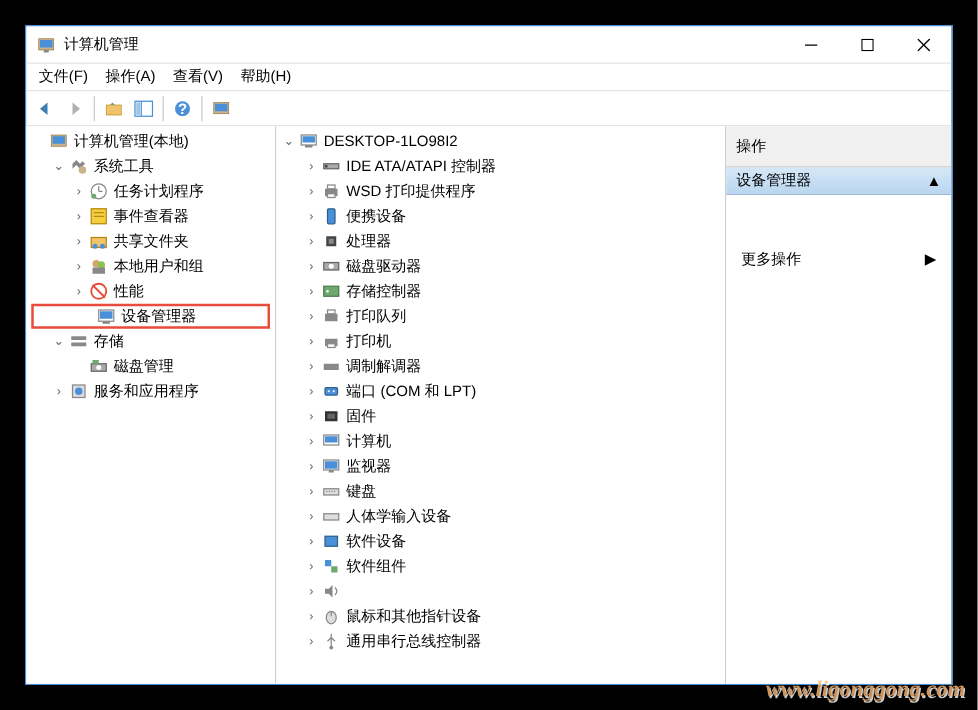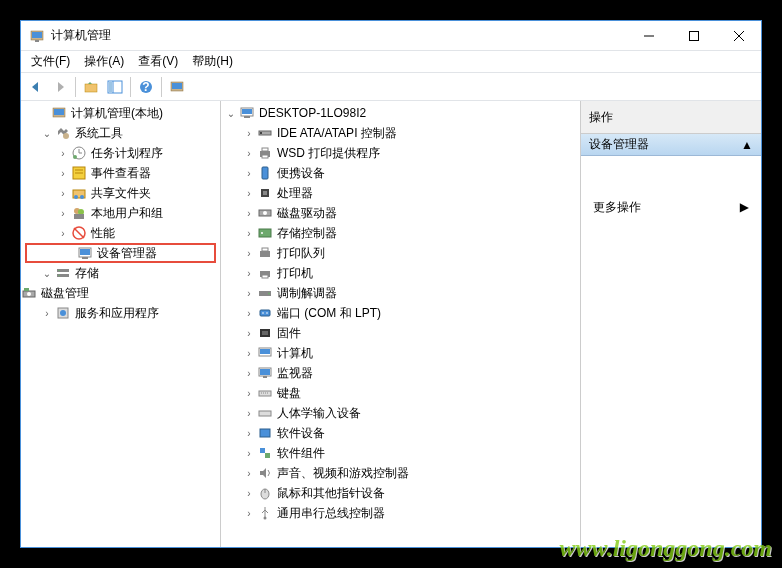--- a/index.html
+++ b/index.html
@@ -20,21 +20,21 @@
     .mid-panel { flex: 1; border-right: 1px solid #ccc; overflow: auto; padding: 2px 0; background: #fff; }
     .right-panel { width: 180px; background: #fff; display: flex; flex-direction: column; }
     .tree-node { display: flex; align-items: center; height: 20px; cursor: pointer; white-space: nowrap; }
     .tree-toggle { width: 16px; height: 16px; display: flex; align-items: center; justify-content: center; font-size: 10px; color: #666; }
     .tree-icon { width: 16px; height: 16px; margin-right: 4px; display: flex; align-items: center; justify-content: center; }
     .tree-label { font-size: 12px; color: #000; }
     .highlighted { border: 2px solid #e74c3c; }
     .action-header { height: 22px; background: #f0f0f0; border-bottom: 1px solid #ccc; display: flex; align-items: center; padding: 16px 8px; font-size: 12px; }
     .action-selected { height: 22px; background: linear-gradient(to bottom, #d6e8f7, #b9d6f0); border-bottom: 1px solid #9cb8d6; display: flex; align-items: center; justify-content: space-between; padding: 0 8px; font-size: 12px; }
     .action-item { height: 22px; display: flex; align-items: center; justify-content: space-between; padding: 0 12px; cursor: pointer; font-size: 12px; margin-top: 40px; }
-    .watermark { position: fixed; bottom: 6px; right: 10px; color: #84cc16; font-size: 24px; font-style: italic; font-weight: bold; opacity: 0.8; font-family: serif; text-shadow: 1px 1px 0 #fff; }
+    .watermark { position: fixed; bottom: 6px; right: 10px; color: #fdba74; font-size: 18px; font-style: italic; font-weight: bold; opacity: 0.8; font-family: serif; text-shadow: 1px 1px 0 #fff; }
     svg { display: block; }
   </style>
 </head>
 <body>
 
 <div class="window">
 
   <div class="titlebar">
     <span class="titlebar-icon">
       <svg width="16" height="16" viewBox="0 0 16 16">
@@ -108,21 +108,21 @@
         <svg width="16" height="16">
           <rect x="2" y="3" width="12" height="9" fill="#c9b28c" stroke="#8a6d3b" stroke-width="0.5"></rect>
           <rect x="3" y="4" width="10" height="6" fill="#4a90d9"></rect>
         </svg>
       </div>
   </div>
 
   <div class="content">
 
     <div class="left-panel">
-      <div class="tree-node" style="padding-left:14px">
+      <div class="tree-node" style="padding-left:2px">
         <span class="tree-toggle"></span>
         <span class="tree-icon">
             <svg width="16" height="16">
               <rect x="2" y="3" width="12" height="9" fill="#c9b28c" stroke="#8a6d3b" stroke-width="0.5"></rect>
               <rect x="3" y="4" width="10" height="6" fill="#4a90d9"></rect>
             </svg>
           </span>
         <span class="tree-label">计算机管理(本地)</span>
       </div>
       <div class="tree-node" style="padding-left:18px">
@@ -205,21 +205,21 @@
         <span class="tree-icon">
             <svg width="16" height="16">
               <rect x="2" y="4" width="12" height="3" fill="#888"></rect>
               <rect x="2" y="9" width="12" height="3" fill="#888"></rect>
               <circle cx="4" cy="5.5" r="0.8" fill="#6da96d"></circle>
               <circle cx="4" cy="10.5" r="0.8" fill="#6da96d"></circle>
             </svg>
           </span>
         <span class="tree-label">存储</span>
       </div>
-      <div class="tree-node" style="">
+      <div class="tree-node" style="padding-left:50px">
         <span class="tree-icon">
             <svg width="16" height="16">
               <rect x="2" y="6" width="12" height="6" fill="#aaa" stroke="#666"></rect>
               <circle cx="8" cy="9" r="2" fill="#fff"></circle>
               <rect x="3" y="3" width="5" height="3" fill="#6da96d"></rect>
             </svg>
           </span>
         <span class="tree-label">磁盘管理</span>
       </div>
       <div class="tree-node" style="padding-left:18px">
@@ -417,21 +417,20 @@
           <span class="tree-label">软件组件</span>
         </div>
       <div class="tree-node" style="padding-left:20px">
           <span class="tree-toggle">›</span>
           <span class="tree-icon">
             <svg width="16" height="16">
               <path d="M3 6 L6 6 L9 3 L9 13 L6 10 L3 10 Z" fill="#888"></path>
               <path d="M11 5 Q14 8 11 11" fill="none" stroke="#888"></path>
             </svg>
           </span>
-          <span class="tree-label">声音、视频和游戏控制器</span>
         </div>
       <div class="tree-node" style="padding-left:20px">
           <span class="tree-toggle">›</span>
           <span class="tree-icon">
             <svg width="16" height="16">
               <ellipse cx="8" cy="9" rx="4" ry="5" fill="#ddd" stroke="#888"></ellipse>
               <line x1="8" y1="4" x2="8" y2="8" stroke="#888"></line>
             </svg>
           </span>
           <span class="tree-label">鼠标和其他指针设备</span>

